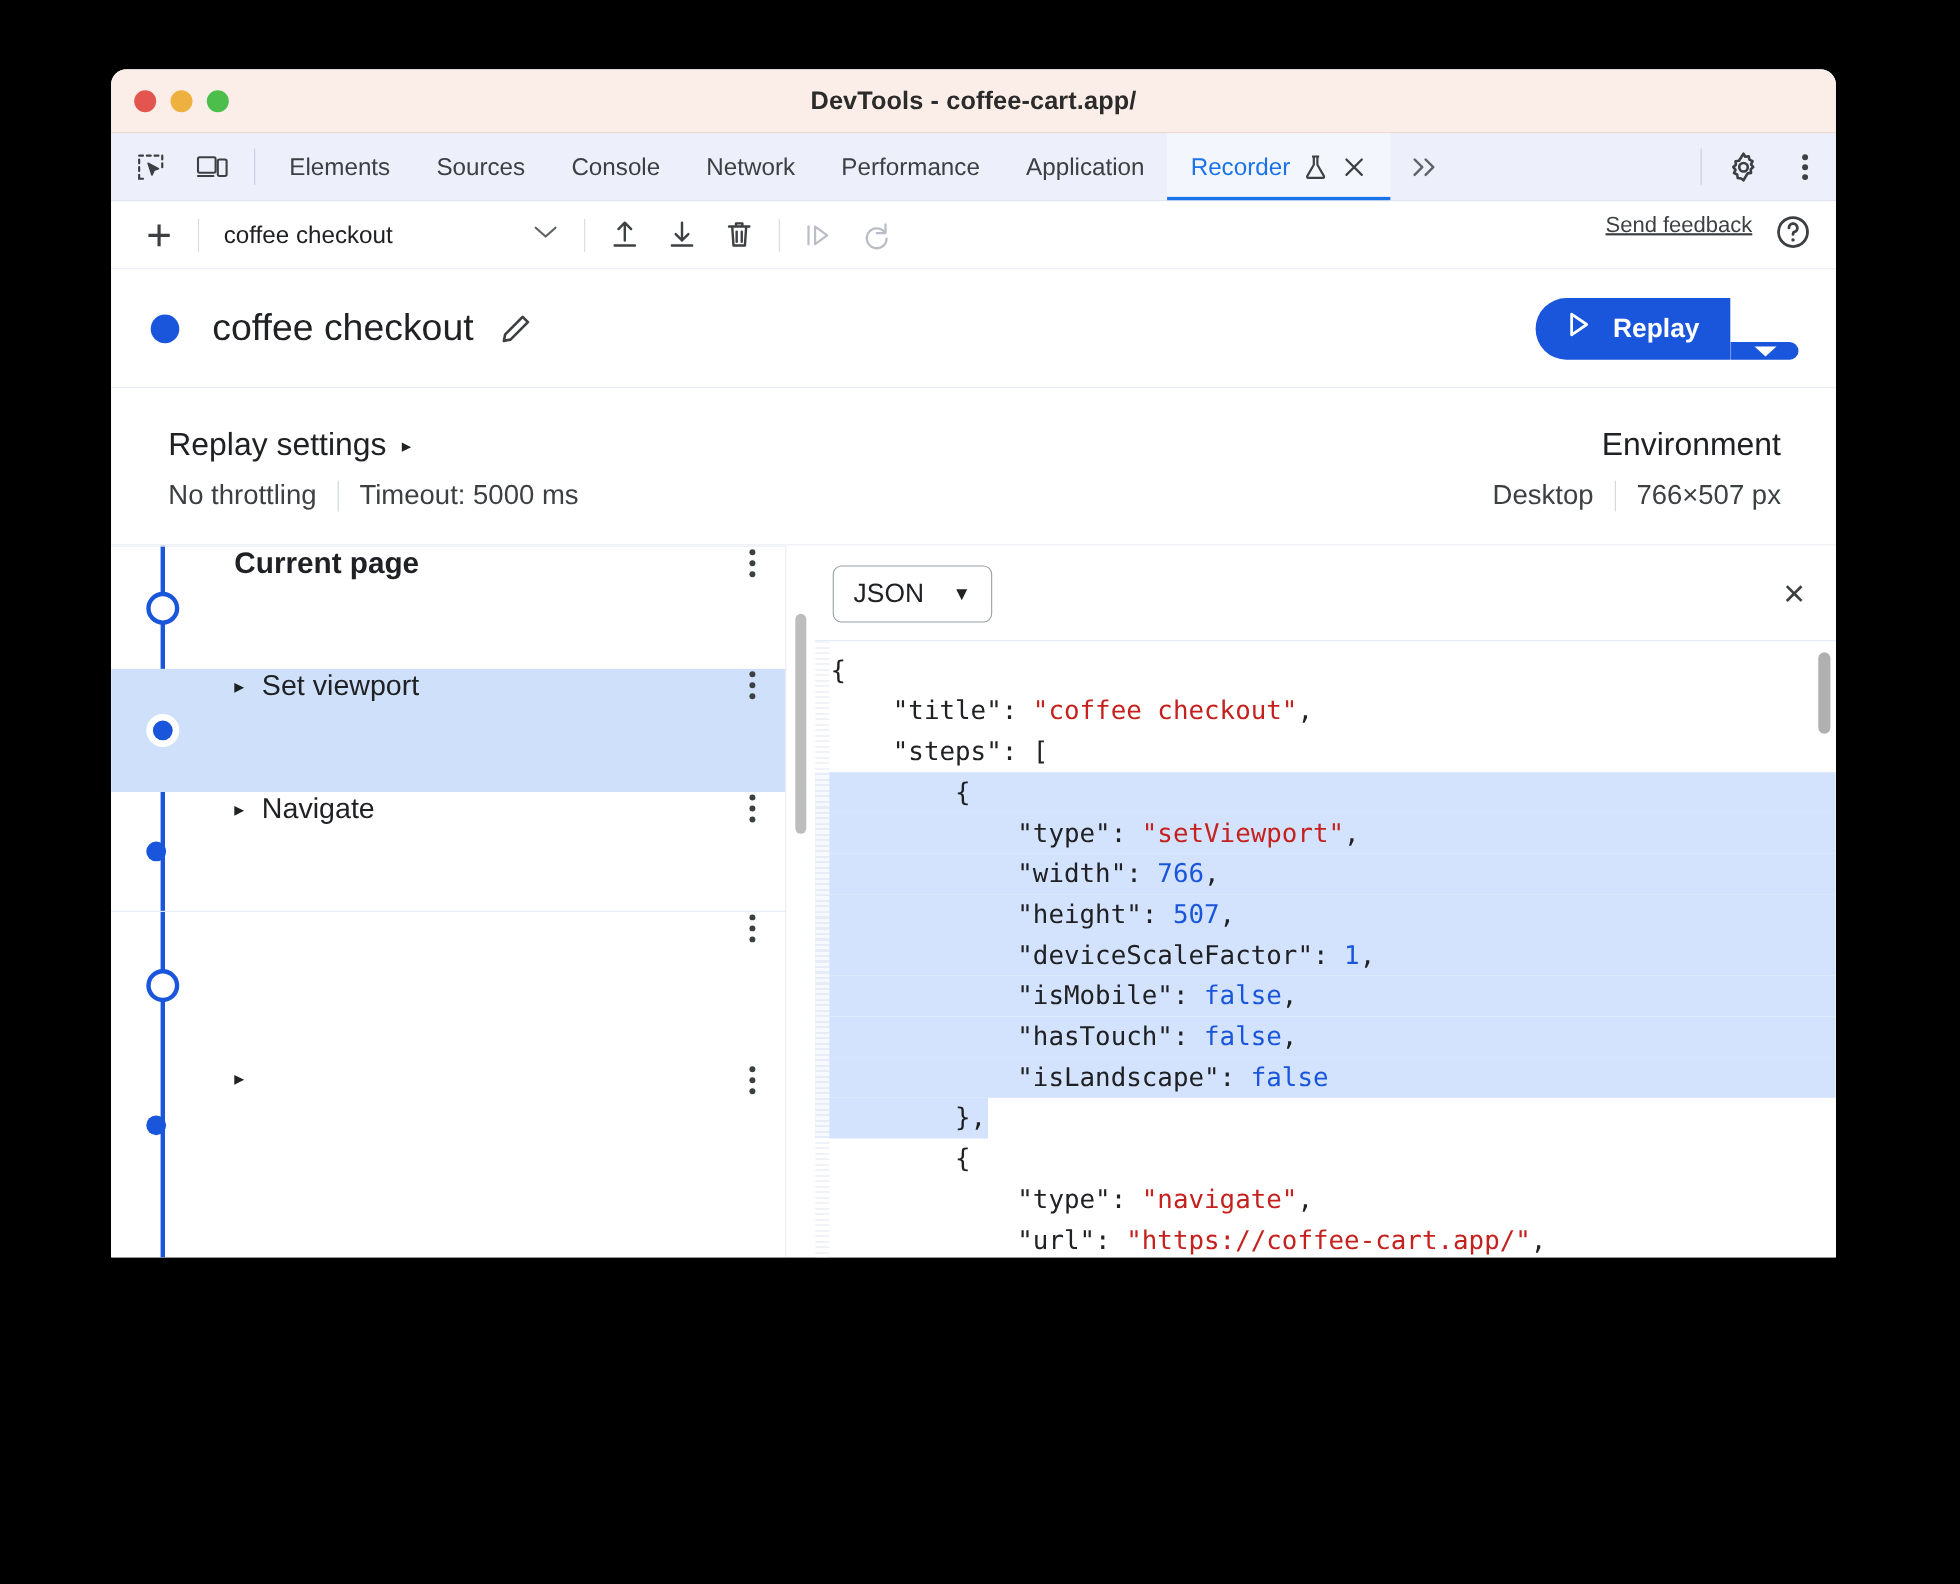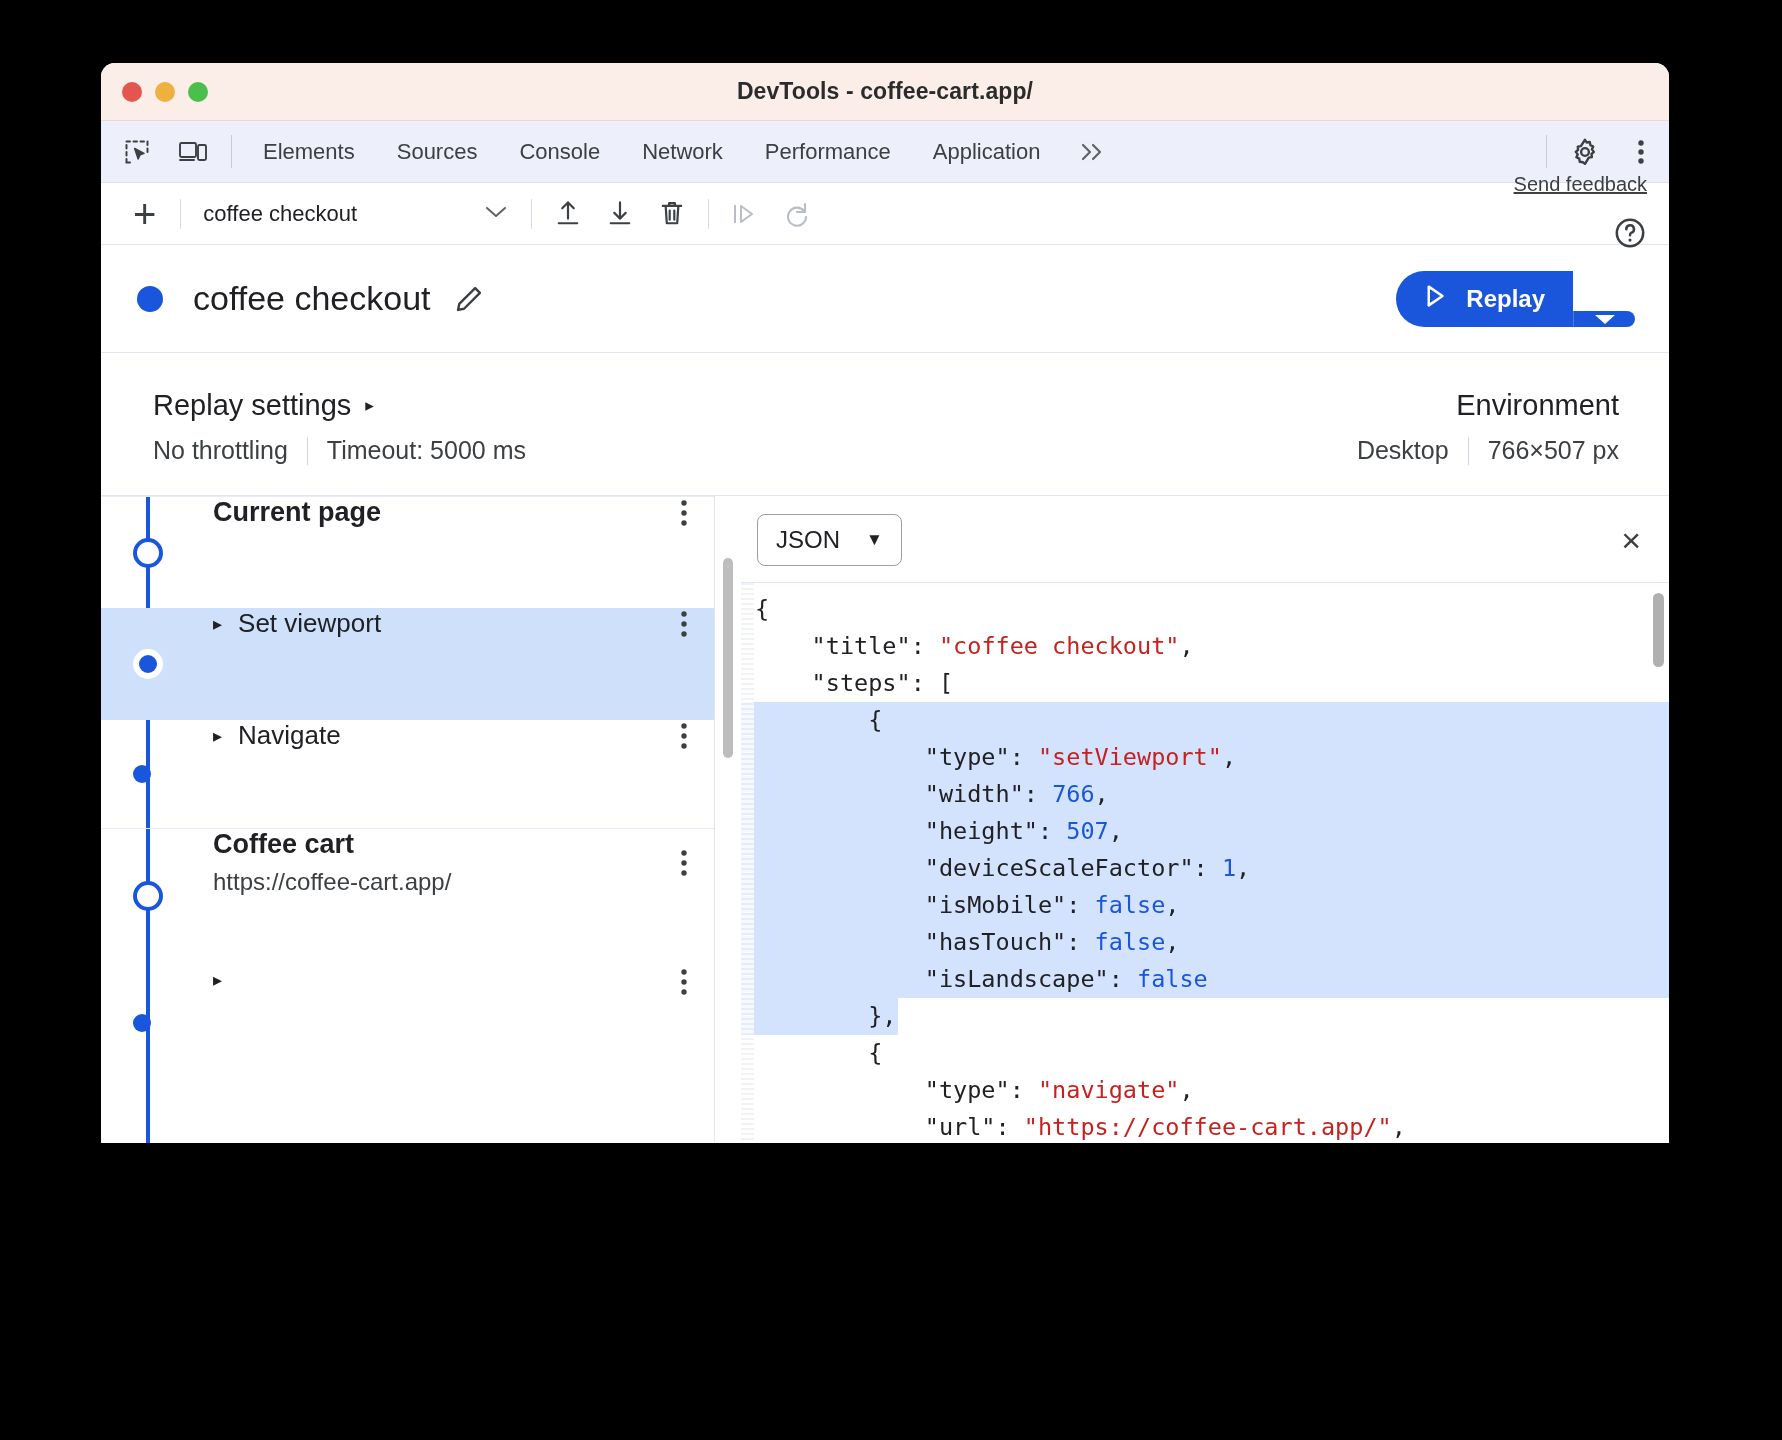--- a/index.html
+++ b/index.html
@@ -81,23 +81,22 @@
     min-width:330px; padding:0 12px; cursor:pointer;
   }
   .rec-select .name { font-size:22px; color:#202124; }
   .rec-select .chev { margin-left:auto; color:#5f6368; }
   .tool-btn {
     width:52px; height:44px; display:flex; align-items:center;
     justify-content:center; cursor:pointer; color:#3c4043;
   }
   .tool-btn.disabled { color:#b9bdc6; cursor:default; }
   .feedback {
-    margin-left:auto; display:flex; align-items:flex-end; gap:20px;
+    margin-left:auto; display:flex; align-items:flex-start; gap:20px;
     padding-right:22px;
-    flex-direction:column;
   }
   .feedback a {
     font-size:20px; color:#3c4043; text-decoration:underline; cursor:pointer;
   }
 
   
   .rec-header {
     height:108px; display:flex; align-items:center; padding:0 34px 0 36px;
     border-bottom:1px solid #e2e5ee; background:#fff;
   }
@@ -281,20 +280,33 @@
           </div>
         <div class="tab">
             <span>Network</span>
           </div>
         <div class="tab">
             <span>Performance</span>
           </div>
         <div class="tab">
             <span>Application</span>
           </div>
+        <div class="tab active">
+          <span>Recorder</span>
+          <span class="flask">
+            <svg width="26" height="26" viewBox="0 0 24 24" fill="none" stroke="#3c4043" stroke-width="1.8" stroke-linejoin="round">
+              <path d="M9 3h6M10.5 3v7L5 19.5a1 1 0 0 0 .9 1.5h12.2a1 1 0 0 0 .9-1.5L13.5 10V3"></path>
+            </svg>
+          </span>
+          <span class="tclose">
+            <svg width="24" height="24" viewBox="0 0 24 24" stroke="#3c4043" stroke-width="2" stroke-linecap="round">
+              <path d="M5 5l14 14M19 5L5 19"></path>
+            </svg>
+          </span>
+        </div>
       </div>
 
       <div class="overflow">
         <svg width="30" height="22" viewBox="0 0 30 22" fill="none" stroke="#5f6368" stroke-width="2.2" stroke-linecap="round" stroke-linejoin="round">
           <path d="M6 4l7 7-7 7M16 4l7 7-7 7"></path>
         </svg>
       </div>
 
       <div class="tb-right">
         <div class="tb-sep"></div>
@@ -465,24 +477,20 @@
                   <circle cx="4" cy="15" r="2.7"></circle>
                   <circle cx="4" cy="25" r="2.7"></circle>
                 </svg>
             </div>
           </div>
         </div>
 
         <div class="step sep-top" style="min-height:135px">
           <div class="marker ring"></div>
           <div class="step-body">
-            <div class="step-text">
-              <div class="step-label bold">Coffee cart</div>
-              <div class="step-sub">https://coffee-cart.app/</div>
-            </div>
             <div class="kebab">
               <svg width="8" height="30" viewBox="0 0 8 30" fill="#3c4043">
                   <circle cx="4" cy="5" r="2.7"></circle>
                   <circle cx="4" cy="15" r="2.7"></circle>
                   <circle cx="4" cy="25" r="2.7"></circle>
                 </svg>
             </div>
           </div>
         </div>
 

